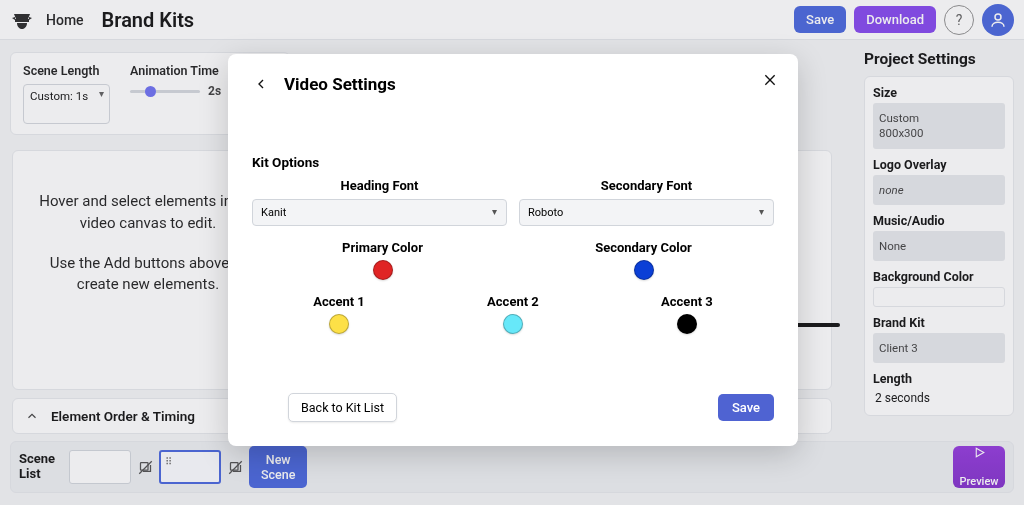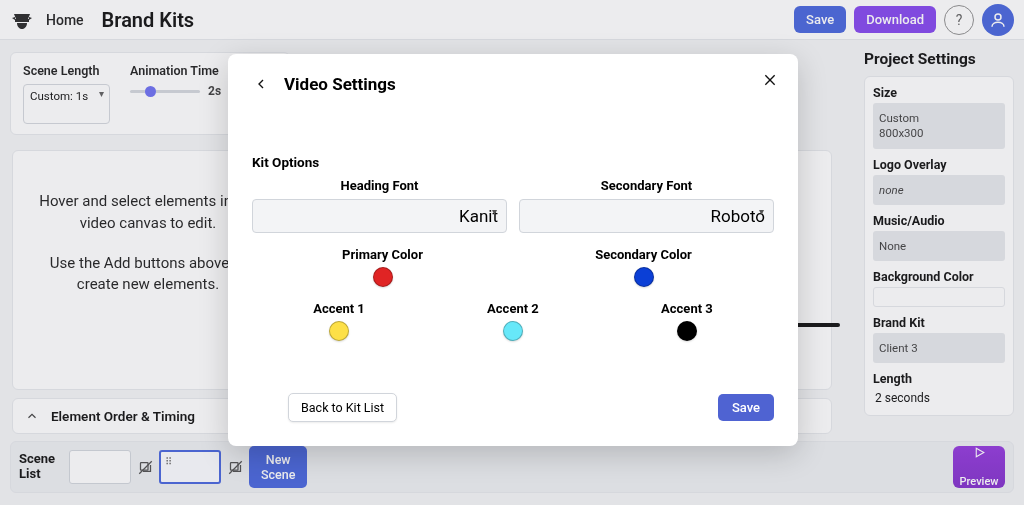--- a/index.html
+++ b/index.html
@@ -139,21 +139,21 @@
   .dialog-head .back svg{width:16px;height:16px;}
   .dialog-title { font-size:17px; font-weight:700; }
   .dialog-close { position:absolute; right:18px; top:18px; cursor:pointer; width:18px; height:18px;}
   .dialog-close svg{width:16px;height:16px;}
   .kit-options-label { font-size:13.5px; font-weight:700; margin-bottom:8px;}
   .font-row { display:flex; gap:12px; margin-bottom:14px;}
   .font-col { flex:1; text-align:center;}
   .font-col label { font-size:13px; font-weight:700; display:block; margin-bottom:6px;}
   .font-select {
     width:100%; border:1px solid #d1d5db; background:#f3f4f6; border-radius:4px;
-    font-size:17px; padding:6px 8px; appearance:none; text-align:right;
+    font-size:11px; padding:6px 8px; appearance:none; text-align:left;
   }
   .select-wrap-full{position:relative; display:block;}
   .select-wrap-full::after{content:"▾"; position:absolute; right:10px; top:7px; font-size:10px; color:#555; pointer-events:none;}
   .color-grid { display:flex; flex-wrap:wrap; }
   .color-item { text-align:center;}
   .color-item label { font-size:13px; font-weight:700; display:block; margin-bottom:5px;}
   .swatch {
     width:20px; height:20px; border-radius:50%; margin:0 auto; border:1px solid rgba(0,0,0,0.25);
     box-shadow:0 1px 2px rgba(0,0,0,0.15);
   }

